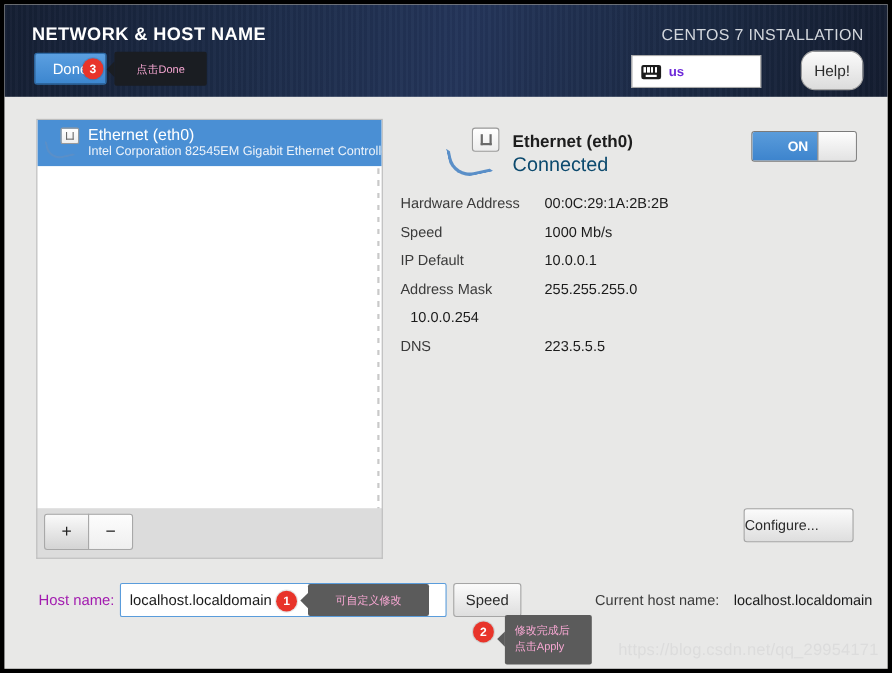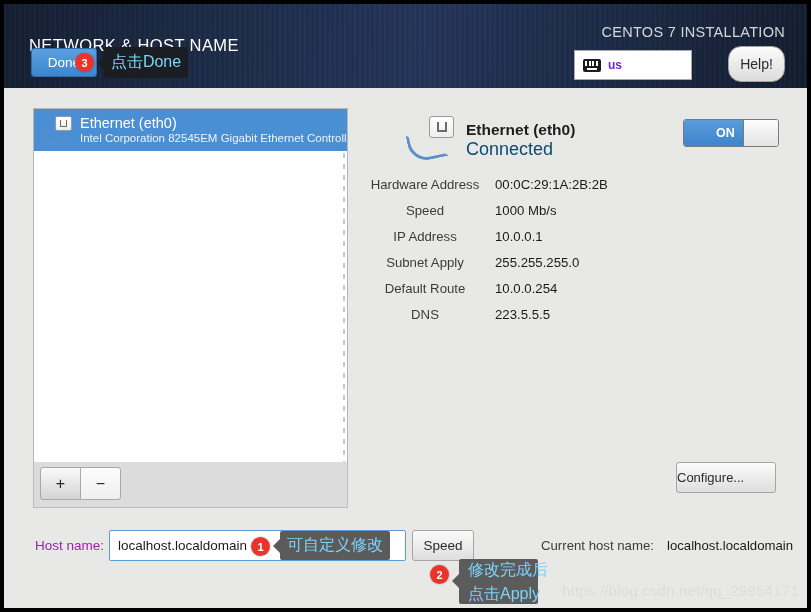--- a/index.html
+++ b/index.html
@@ -33,24 +33,24 @@
     height: 84px;
     background:
       repeating-linear-gradient(90deg,
         rgba(255,255,255,0.020) 0px, rgba(255,255,255,0.020) 2px,
         rgba(0,0,0,0.035) 2px, rgba(0,0,0,0.035) 5px),
       linear-gradient(100deg, #151f33 0%, #1d2c49 28%, #24355a 52%, #1b2943 78%, #141d30 100%);
     overflow: hidden;
   }
   .hdr-title {
     position: absolute;
-    left: 25px; top: 32px;
+    left: 25px; top: 18px;
     color: #ffffff;
     font-size: 16.5px;
-    font-weight: normal;
+    font-weight: bold;
     letter-spacing: 0.4px;
   }
   .hdr-right-title {
     position: absolute;
     right: 22px; top: 20px;
     color: #d3d7dd;
     font-size: 14.5px;
     letter-spacing: 0.3px;
   }
 
@@ -131,22 +131,22 @@
     color: #ffffff;
     font-size: 11px;
     font-weight: bold;
     display: flex;
     align-items: center;
     justify-content: center;
     box-shadow: 0 0 0 1px rgba(0,0,0,0.10);
   }
   .tip {
     background: #1a1d22;
-    color: #7dd3fc;
-    font-size: 16px;
+    color: #f9a8d4;
+    font-size: 10px;
     display: flex;
     align-items: center;
     justify-content: center;
     border-radius: 2px;
     position: absolute;
     white-space: nowrap;
   }
   .tip.gray { background: #5b5b5b; }
   .tip .arrow {
     position: absolute;
@@ -362,21 +362,21 @@
     width: 300px;
   }
   .info-row {
     display: flex;
     margin-bottom: 8px;
     font-size: 13.2px;
     line-height: 18px;
   }
   .info-label {
     width: 122px;
-    text-align: center;
+    text-align: left;
     color: #3b3b3b;
     flex: 0 0 auto;
   }
   .info-value {
     margin-left: 9px;
     color: #1b1b1b;
   }
 
   .configure-btn {
     position: absolute;
@@ -544,29 +544,28 @@
   <div class="info-table">
     <div class="info-row">
       <span class="info-label">Hardware Address</span>
       <span class="info-value">00:0C:29:1A:2B:2B</span>
     </div>
     <div class="info-row">
       <span class="info-label">Speed</span>
       <span class="info-value">1000 Mb/s</span>
     </div>
     <div class="info-row">
-      <span class="info-label">IP Address</span>
+      <span class="info-label">IP Default</span>
       <span class="info-value">10.0.0.1</span>
     </div>
     <div class="info-row">
-      <span class="info-label">Subnet Apply</span>
+      <span class="info-label">Address Mask</span>
       <span class="info-value">255.255.255.0</span>
     </div>
     <div class="info-row">
-      <span class="info-label">Default Route</span>
       <span class="info-value">10.0.0.254</span>
     </div>
     <div class="info-row">
       <span class="info-label">DNS</span>
       <span class="info-value">223.5.5.5</span>
     </div>
   </div>
 
   <div class="configure-btn">
     <span>Configure...</span>

